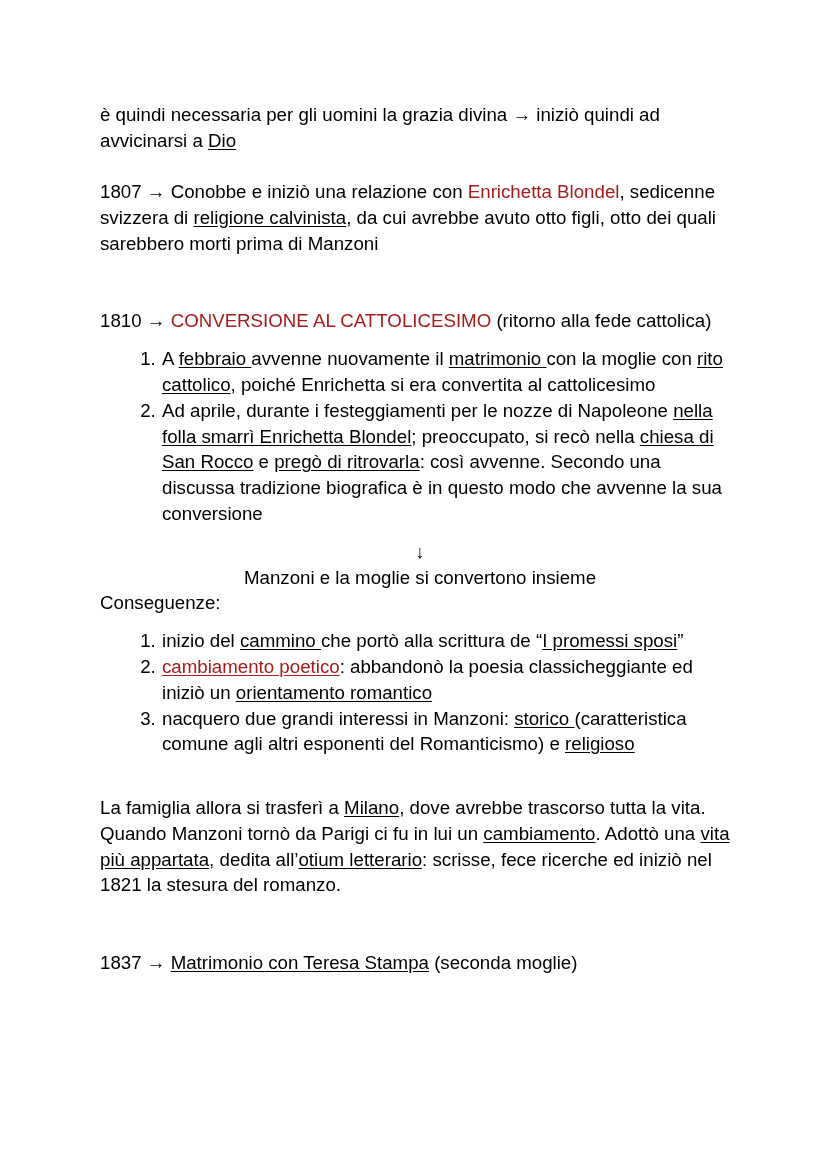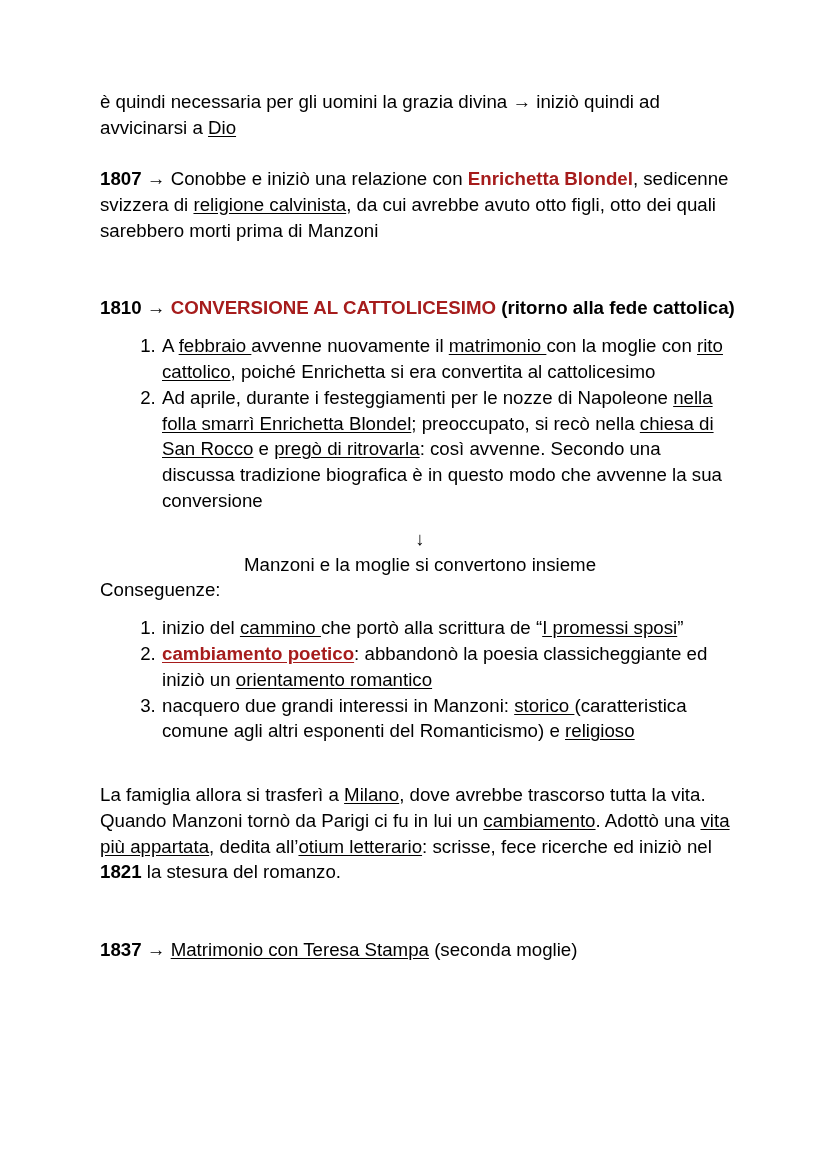--- a/index.html
+++ b/index.html
@@ -1,23 +1,23 @@
 <!DOCTYPE html>
 <html><head>
 <meta charset="utf-8">
 <style>
   html, body { margin:0; padding:0; background:#ffffff; }
   body { width:828px; height:1169px; position:relative; overflow:hidden;
          font-family:"Liberation Sans", sans-serif; color:#000; font-size:18.7px; }
-  .page { position:absolute; left:100px; top:89px; width:640px; line-height:25.8px; }
+  .page { position:absolute; left:100px; top:102px; width:640px; line-height:25.8px; }
   p { margin:0; }
   .gap { height:25.8px; }
   u { text-decoration:underline; text-underline-offset:2px; }
-  b { font-weight:bold; }
-  .red { color:#a61c1c; font-weight:bold; }
+  b { font-weight:normal; }
+  .red { color:#a61c1c; font-weight:normal; }
   ol { margin:12px; padding-left:49px; }
   ol li { padding-left:1px; }
   .center { text-align:center; }
 </style>
 </head>
 <body>
 
 <div class="page">
 
   <p><span>è quindi necessaria per gli uomini la grazia divina → iniziò quindi ad avvicinarsi a </span><u>Dio</u></p>

